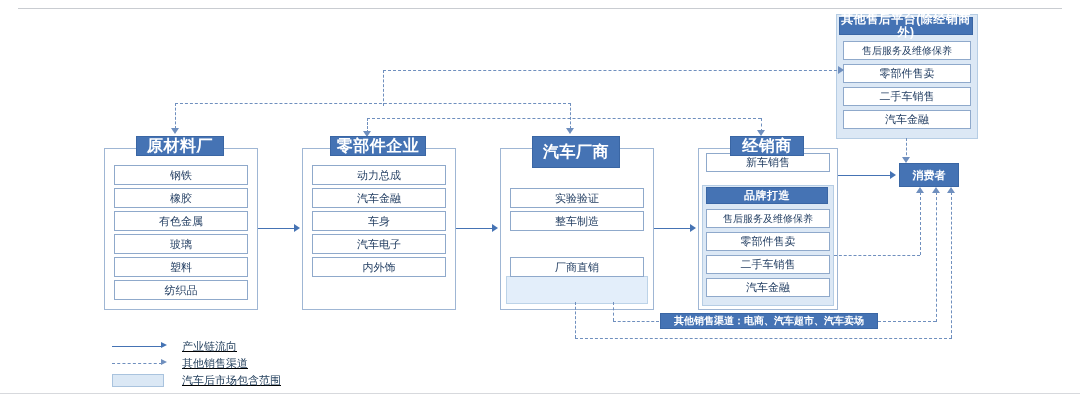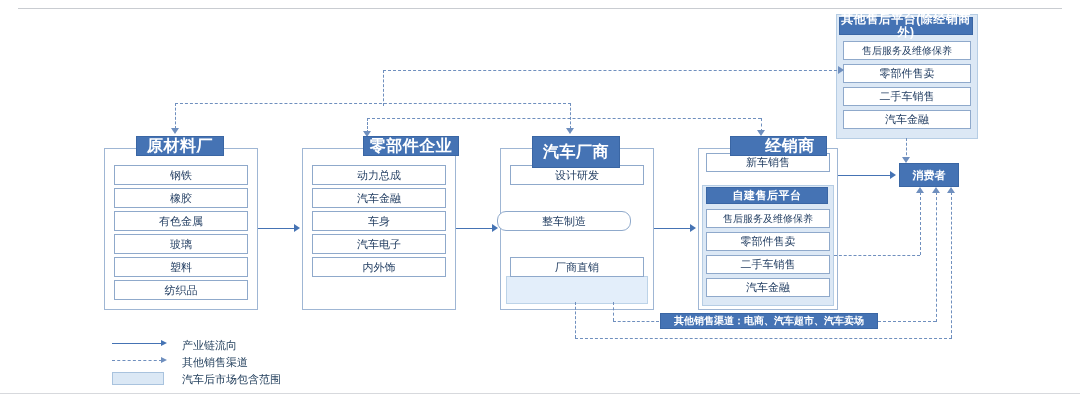--- a/index.html
+++ b/index.html
@@ -52,21 +52,21 @@
   .dsh-v{position:absolute;width:0;border-left:1.4px dashed #6f8fbe;z-index:4;}
 
   .ar{position:absolute;width:0;height:0;z-index:5;}
   .ar-r{border-top:4px solid transparent;border-bottom:4px solid transparent;border-left:6px solid #4573b4;}
   .ar-u{border-left:4px solid transparent;border-right:4px solid transparent;border-bottom:6px solid #6f8fbe;}
   .ar-rd{border-top:4px solid transparent;border-bottom:4px solid transparent;border-left:6px solid #6f8fbe;}
   .ar-dd{border-left:4px solid transparent;border-right:4px solid transparent;border-top:6px solid #6f8fbe;}
 
   
   .legend{position:absolute;left:112px;top:338px;z-index:8;}
-  .lrow{display:flex;height:17px;}
+  .lrow{display:flex;align-items:center;height:17px;text-decoration:underline;}
   .lkey{width:58px;display:flex;align-items:center;position:relative;height:12px;}
   .lline-sol{position:absolute;left:0;top:5px;width:50px;height:0;border-top:1.5px solid #4573b4;}
   .lline-dsh{position:absolute;left:0;top:5px;width:50px;height:0;border-top:1.5px dashed #6f8fbe;}
   .lkey .tip{position:absolute;top:1.5px;left:49px;width:0;height:0;
      border-top:3.5px solid transparent;border-bottom:3.5px solid transparent;border-left:6px solid #4573b4;}
   .lkey .tipd{position:absolute;top:1.5px;left:49px;width:0;height:0;
      border-top:3.5px solid transparent;border-bottom:3.5px solid transparent;border-left:6px solid #6f8fbe;}
   .lswatch{width:50px;height:11px;background:#dbe8f5;border:1px solid #a9c3de;}
   .ltext{margin-left:12px;font-size:11px;color:#26425f;white-space:nowrap;}
 </style>
@@ -81,41 +81,41 @@
   <div class="outer" style="left:104px;top:148px;width:152px;height:160px;"></div>
   <div class="hdr" style="left:136px;top:136px;width:88px;height:20px;">原材料厂</div>
   <div class="item" style="left:114px;top:188px;width:132px;height:18px;">橡胶</div>
   <div class="item" style="left:114px;top:165px;width:132px;height:18px;">钢铁</div>
   <div class="item" style="left:114px;top:211px;width:132px;height:18px;">有色金属</div>
   <div class="item" style="left:114px;top:234px;width:132px;height:18px;">玻璃</div>
   <div class="item" style="left:114px;top:257px;width:132px;height:18px;">塑料</div>
   <div class="item" style="left:114px;top:280px;width:132px;height:18px;">纺织品</div>
 
   <div class="outer" style="left:302px;top:148px;width:152px;height:160px;"></div>
-  <div class="hdr" style="left:330px;top:136px;width:96px;height:20px;margin-left:33px;">零部件企业</div>
+  <div class="hdr" style="left:330px;top:136px;width:96px;height:20px;">零部件企业</div>
   <div class="item" style="left:312px;top:165px;width:132px;height:18px;">动力总成</div>
   <div class="item" style="left:312px;top:188px;width:132px;height:18px;">汽车金融</div>
   <div class="item" style="left:312px;top:211px;width:132px;height:18px;">车身</div>
   <div class="item" style="left:312px;top:234px;width:132px;height:18px;">汽车电子</div>
   <div class="item" style="left:312px;top:257px;width:132px;height:18px;">内外饰</div>
 
   <div class="outer" style="left:500px;top:148px;width:152px;height:160px;"></div>
   <div class="hdr" style="left:532px;top:136px;width:88px;height:32px;">汽车厂商</div>
-  <div class="item" style="left:510px;top:165px;width:132px;height:18px;">设计研发</div>
-  <div class="item" style="left:497px;top:211px;width:132px;height:18px;border-radius:9px;">整车制造</div>
+  <div class="item" style="left:510px;top:188px;width:132px;height:18px;">实验验证</div>
+  <div class="item" style="left:510px;top:211px;width:132px;height:18px;">整车制造</div>
   <div class="item" style="left:510px;top:257px;width:132px;height:18px;">厂商直销</div>
 
   <div class="shade-plain" style="left:506px;top:276px;width:140px;height:26px;"></div>
 
   <div class="outer" style="left:698px;top:148px;width:138px;height:160px;"></div>
-  <div class="hdr" style="left:730px;top:136px;width:74px;height:20px;padding-left:23px;">经销商</div>
+  <div class="hdr" style="left:730px;top:136px;width:74px;height:20px;">经销商</div>
   <div class="item" style="left:706px;top:153px;width:122px;height:17px;">新车销售</div>
 
   <div class="shade" style="left:702px;top:185px;width:130px;height:119px;"></div>
-  <div class="hdr" style="left:706px;top:187px;width:122px;height:17px;font-size:11px;">自建售后平台</div>
+  <div class="hdr" style="left:706px;top:187px;width:122px;height:17px;font-size:11px;">品牌打造</div>
   <div class="item" style="left:706px;top:209px;width:122px;height:17px;font-size:10px;">售后服务及维修保养</div>
   <div class="item" style="left:706px;top:232px;width:122px;height:17px;">零部件售卖</div>
   <div class="item" style="left:706px;top:255px;width:122px;height:17px;">二手车销售</div>
   <div class="item" style="left:706px;top:278px;width:122px;height:17px;">汽车金融</div>
 
   <div class="shade" style="left:836px;top:14px;width:140px;height:123px;"></div>
   <div class="hdr" style="left:839px;top:17px;width:134px;height:18px;font-size:12px;">其他售后平台(除经销商外)</div>
   <div class="item" style="left:843px;top:41px;width:126px;height:17px;font-size:10px;">售后服务及维修保养</div>
   <div class="item" style="left:843px;top:64px;width:126px;height:17px;">零部件售卖</div>
   <div class="item" style="left:843px;top:87px;width:126px;height:17px;">二手车销售</div>

